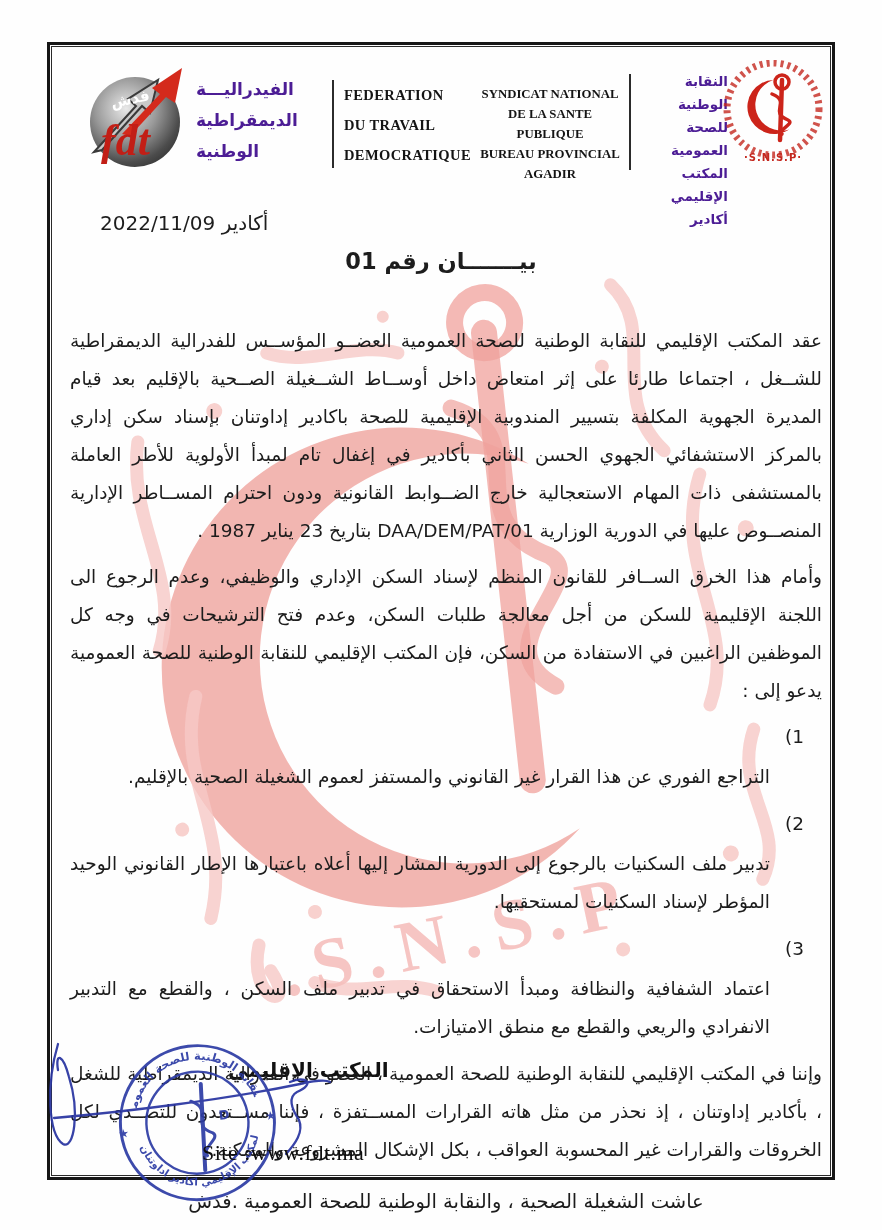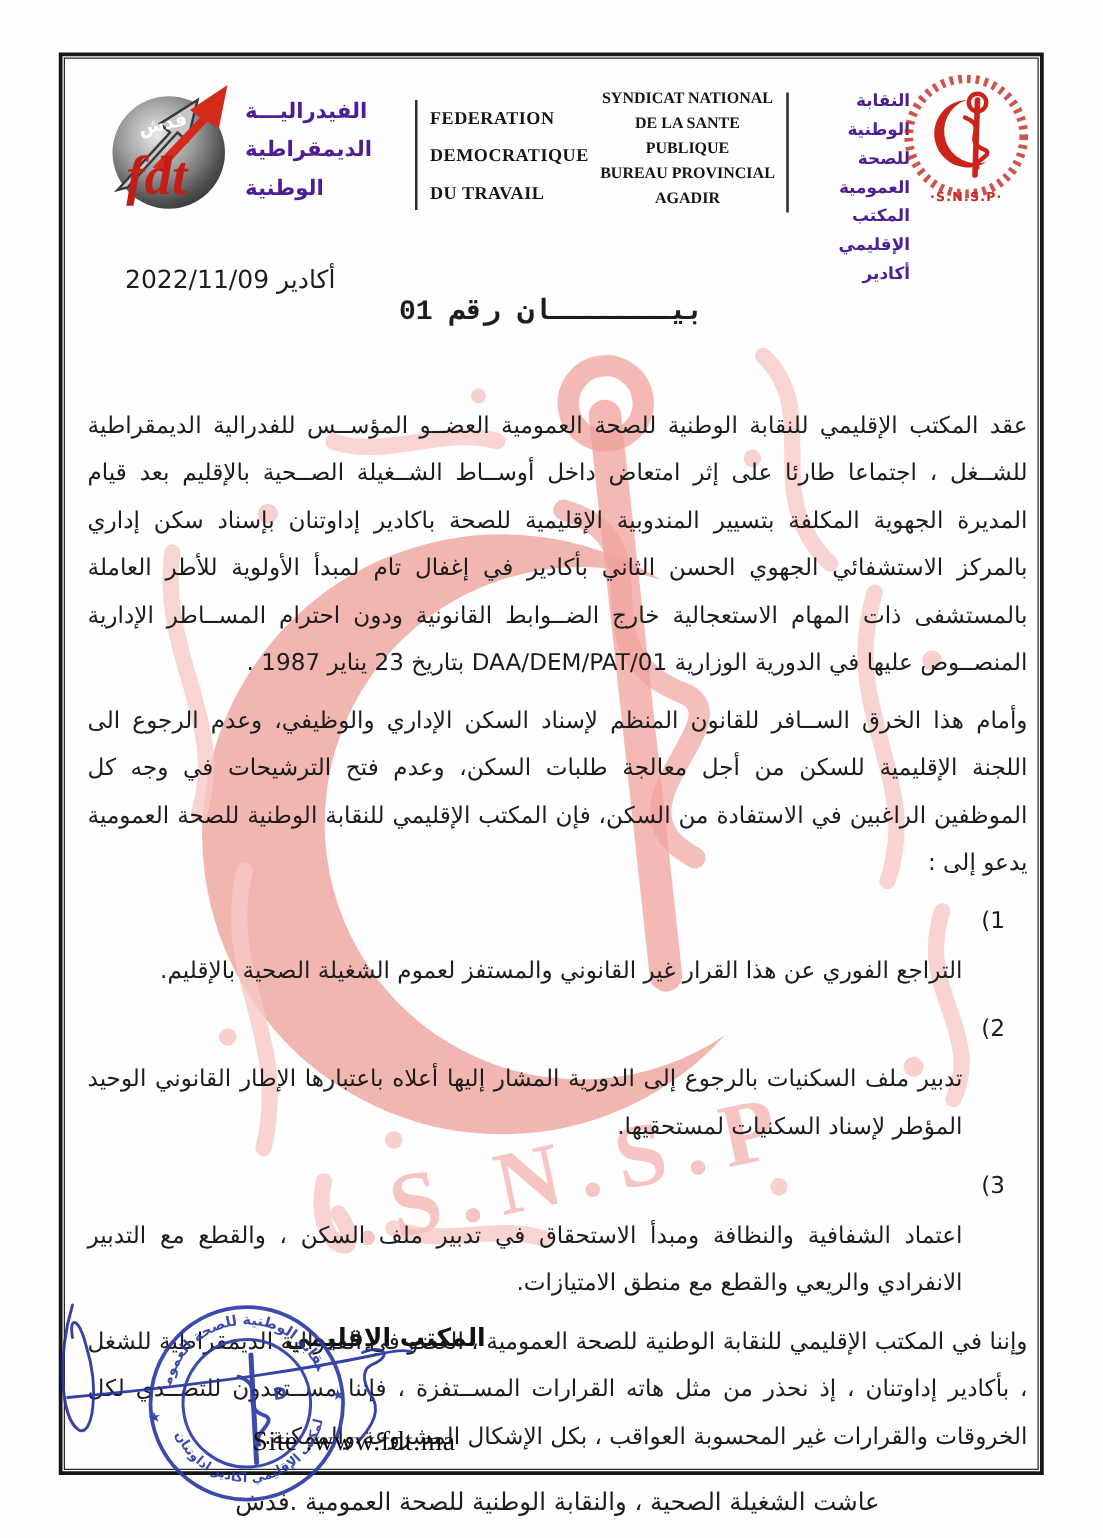--- a/index.html
+++ b/index.html
@@ -8,29 +8,29 @@
   .frame{position:absolute;left:47px;top:42px;width:782px;height:1132px;
          border:3px solid #161616;background:transparent;}
   .frame-inner{position:absolute;left:1px;top:1px;right:1px;bottom:1px;border:1.6px solid #2a2a2a;}
 
   
   .hdr-ar{position:absolute;left:196px;top:74px;width:128px;text-align:left;direction:rtl;
           font-weight:bold;font-size:17px;line-height:31px;color:#4c1d95;}
   .hdr-fr-left{position:absolute;left:344px;top:80px;width:150px;font-family:"Liberation Serif",serif;
           font-weight:bold;font-size:14.5px;line-height:30px;letter-spacing:.4px;color:#141414;}
   .vdiv{position:absolute;width:2.4px;background:#2b2b2b;}
-  .hdr-fr-right{position:absolute;left:475px;top:68px;width:150px;font-family:"Liberation Serif",serif;
+  .hdr-fr-right{position:absolute;left:475px;top:84px;width:150px;font-family:"Liberation Serif",serif;
           font-weight:bold;font-size:12.8px;line-height:20px;color:#141414;text-align:center;}
   .hdr-ar-right{position:absolute;left:636px;top:70px;width:92px;text-align:right;direction:rtl;
           font-weight:bold;font-size:13.5px;line-height:23px;color:#4c1d95;}
 
   
   .date-line{position:absolute;left:100px;top:211px;direction:rtl;font-weight:normal;font-size:20px;}
-  .doc-title{position:absolute;left:0;top:235px;width:882px;text-align:center;direction:rtl;
-             font-weight:bold;font-size:22.5px;letter-spacing:.5px;font-family:Liberation Mono, monospace;}
+  .doc-title{position:absolute;left:0;top:248px;width:882px;text-align:center;direction:rtl;
+             font-weight:bold;font-size:22.5px;letter-spacing:.5px;}
 
   
   .body-text{position:absolute;left:70px;top:322px;width:752px;direction:rtl;z-index:2;
              font-size:18.5px;font-weight:normal;line-height:38px;text-align:justify;color:#1c1c1c;}
   .body-text p{margin:0 0 8px 0;}
   .num-list{margin:2px 18px 6px 0;}
   .num-item{display:flex;flex-direction:row;margin-bottom:9px;}
   .num-item .marker{flex:0 0 34px;}
   .num-item .itxt{flex:1;text-align:justify;margin-top:40px;}
   .closing-line{margin-top:14px;text-align:center;font-size:19.5px;}
@@ -71,22 +71,22 @@
   </svg>
 
   <div class="hdr-ar">
     <div>الفيدراليـــة</div>
     <div>الديمقراطية</div>
     <div>الوطنية</div>
   </div>
   <div class="vdiv" style="left:332px;top:80px;height:88px;"></div>
   <div class="hdr-fr-left">
     <div>FEDERATION</div>
+    <div>DU TRAVAIL</div>
     <div>DEMOCRATIQUE</div>
-    <div>DU TRAVAIL</div>
   </div>
 
   <div class="hdr-fr-right">
     <div>SYNDICAT  NATIONAL</div>
     <div>DE LA SANTE  PUBLIQUE</div>
     <div>BUREAU  PROVINCIAL</div>
     <div>AGADIR</div>
   </div>
   <div class="vdiv" style="left:629px;top:74px;height:96px;"></div>
   <div class="hdr-ar-right">

